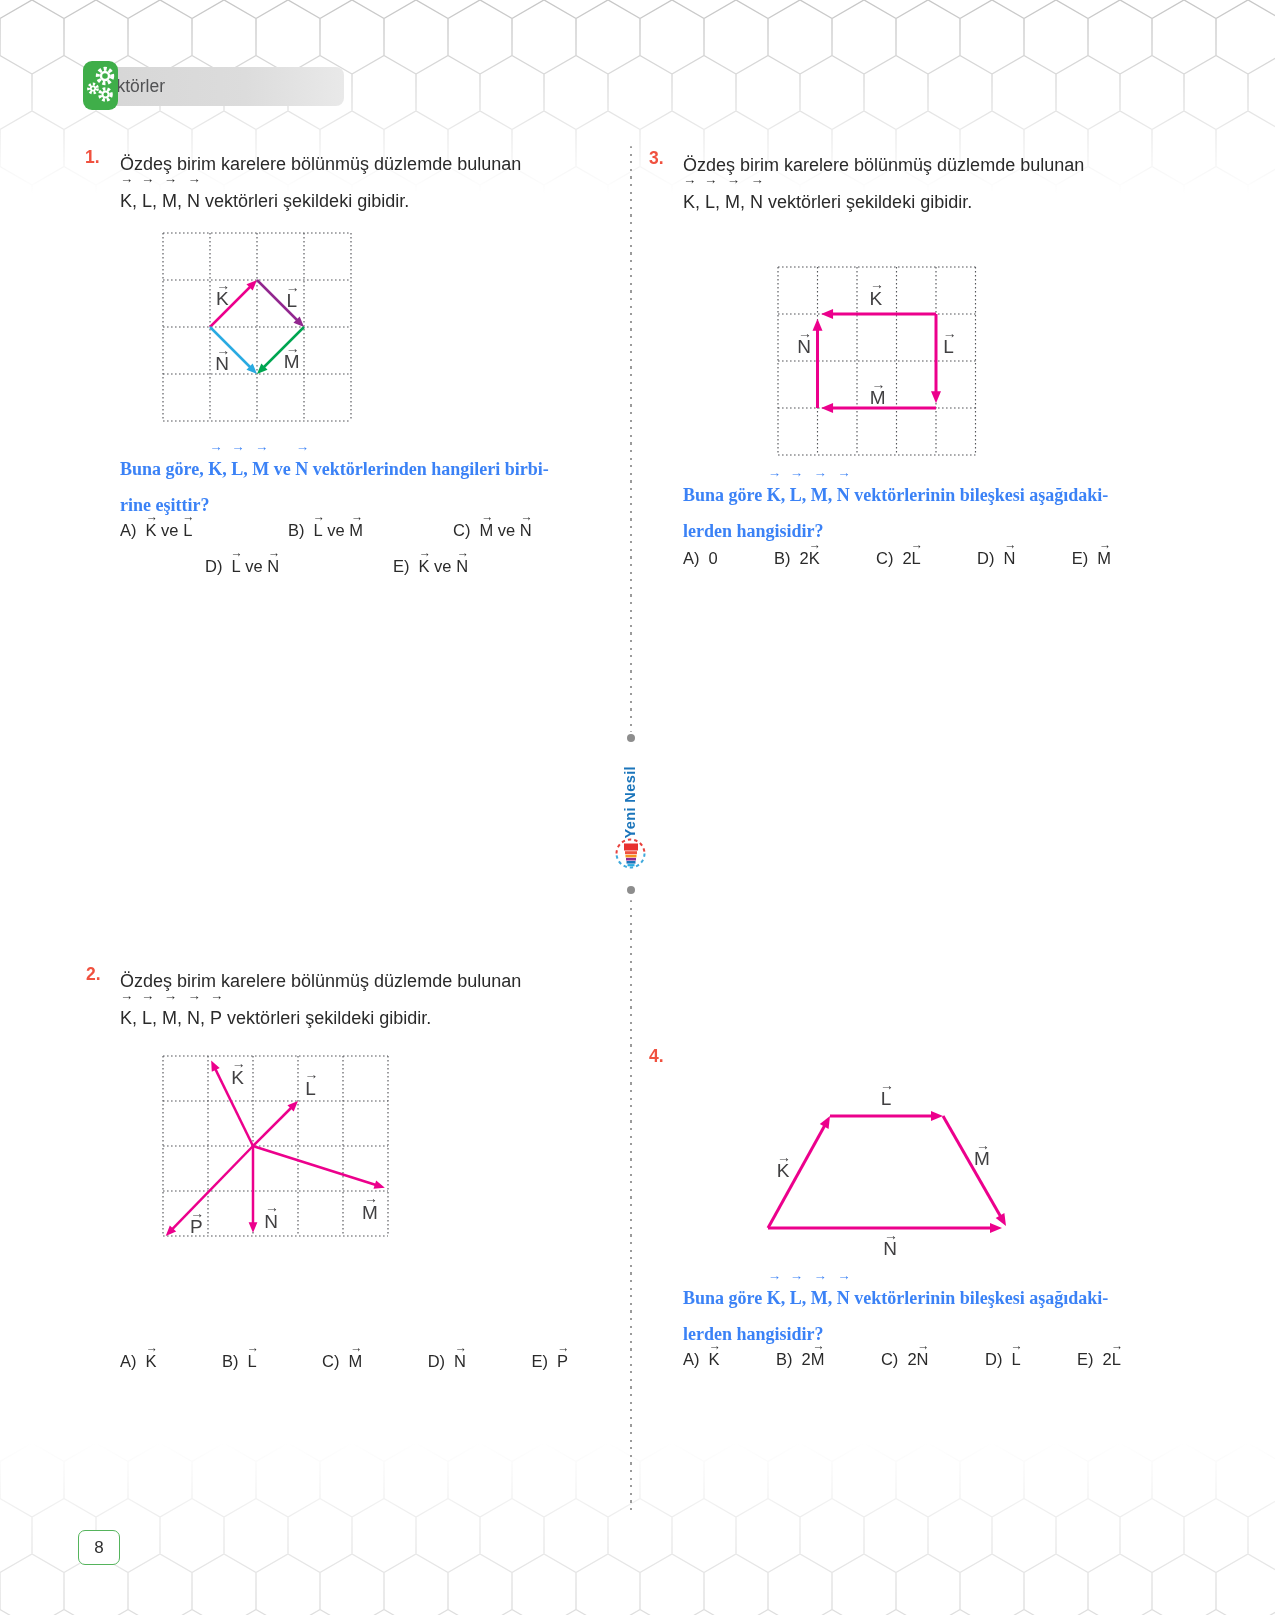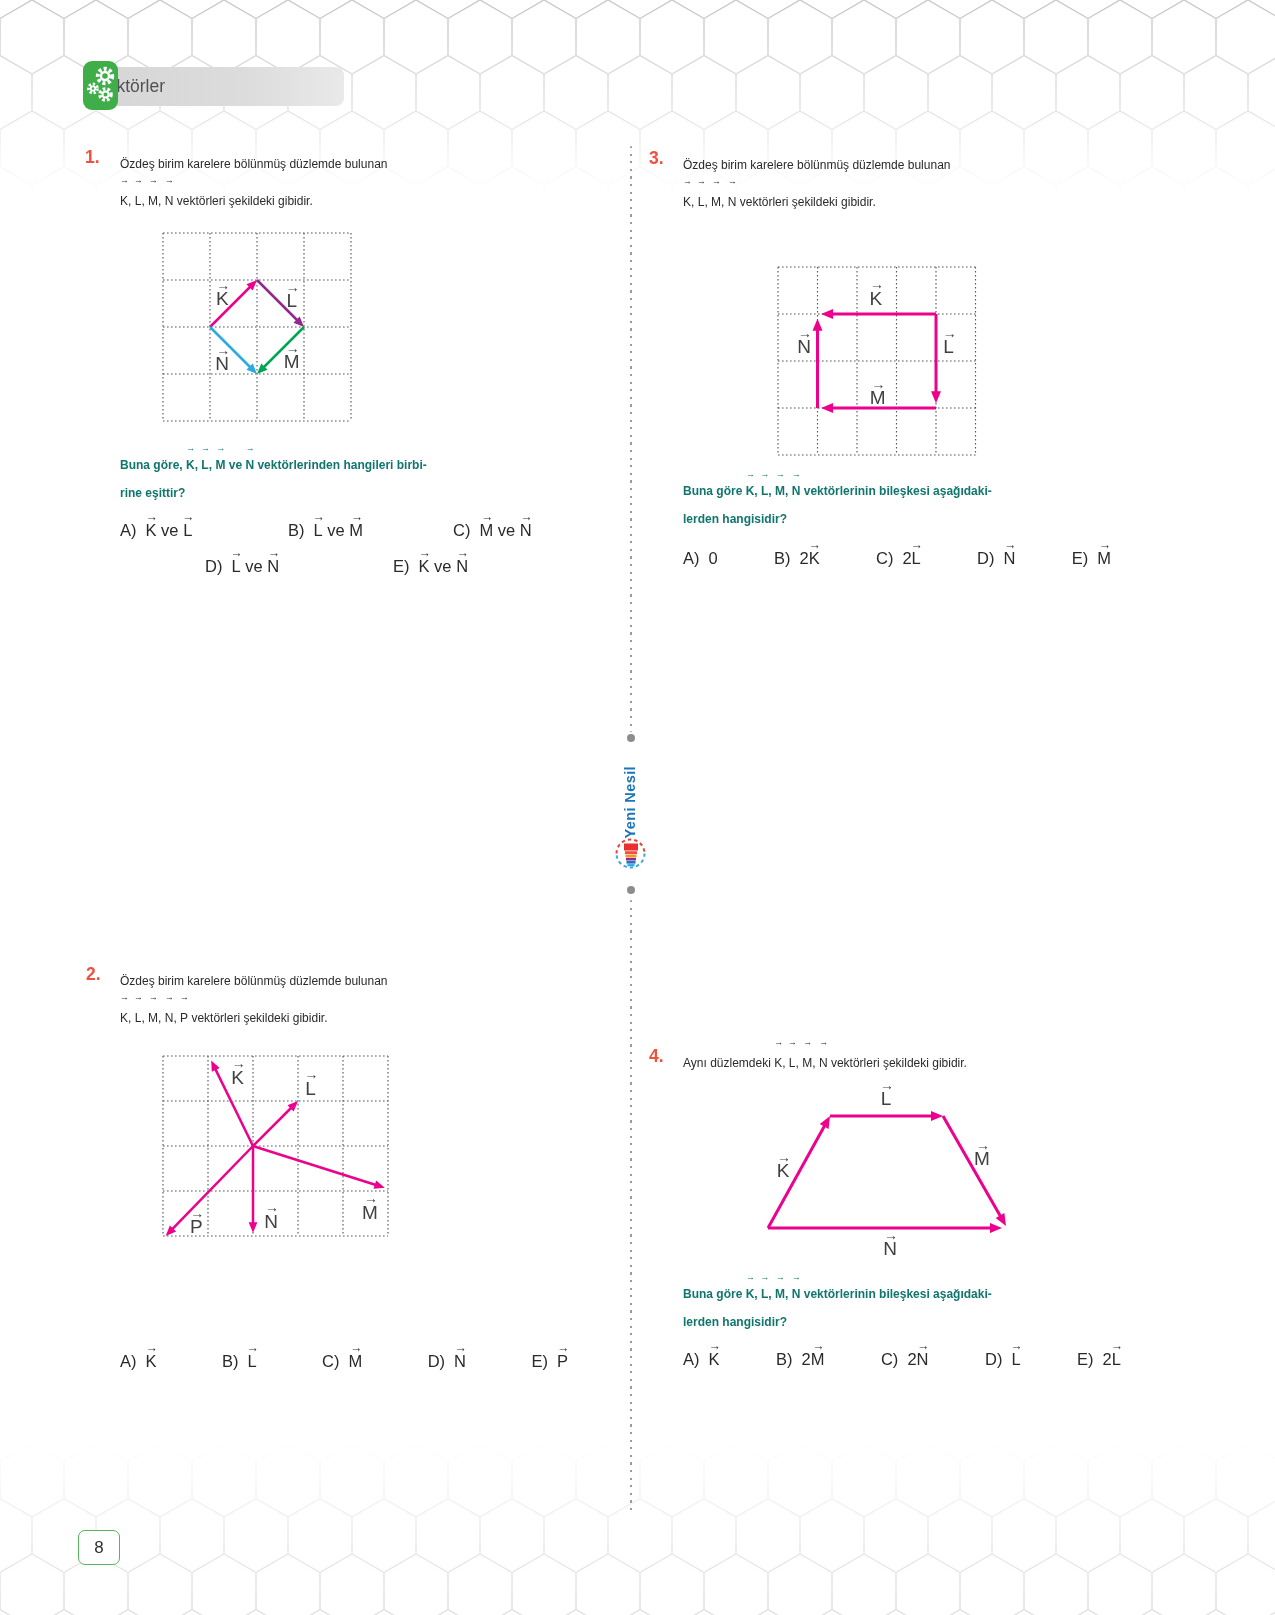--- a/index.html
+++ b/index.html
@@ -13,22 +13,22 @@
   .gear-box{position:absolute;left:83px;top:61px;width:35px;height:49px;border-radius:9px;background:#3fae49;z-index:3;}
   
   .vdots{position:absolute;width:2.4px;border-radius:2px;
       background:repeating-linear-gradient(180deg,#9b9b9b 0 2.2px,transparent 2.2px 7.6px);}
   .bigdot{position:absolute;width:8px;height:8px;border-radius:50%;background:#8d8d8d;}
   .brand-vert{position:absolute;left:619px;top:768px;height:68px;width:22px;display:flex;align-items:center;justify-content:center;}
   .brand-vert span{writing-mode:vertical-rl;transform:rotate(180deg);font-size:14.5px;font-weight:700;
       color:#1b75bb;letter-spacing:.4px;white-space:nowrap;}
   
   .qnum{position:absolute;font-size:17.5px;font-weight:700;color:#f0513f;}
-  .qtext{position:absolute;font-size:12px;line-height:37px;}
-  .prompt{font-weight:700;line-height:28px;color:#0f766e;}
+  .qtext{position:absolute;font-size:18px;line-height:37px;}
+  .prompt{font-weight:700;line-height:36px;color:#3b82f6;font-family:Liberation Serif, serif;}
   .vec{position:relative;display:inline-block;}
   .vec::before{content:"\2192";position:absolute;left:55%;transform:translateX(-50%);
       top:-0.80em;font-size:0.74em;line-height:1;}
   
   .opts{position:absolute;display:flex;font-size:16.5px;}
   .opt{display:flex;}
   .opt .lab{margin-right:9px;}
   .sb{justify-content:space-between;}
   
   .diagram{position:absolute;}
@@ -273,21 +273,20 @@
         <span class="lab">D)</span>
         <span><span class="vec">N</span></span>
       </span>
     <span class="opt">
         <span class="lab">E)</span>
         <span><span class="vec">M</span></span>
       </span>
   </div>
 
   <div class="qnum" style="left:649px;top:1046px;">4.</div>
-  <div class="qtext" style="left:683px;top:1045px;width:500px;">Aynı düzlemdeki <span class="vec">K</span>, <span class="vec">L</span>, <span class="vec">M</span>, <span class="vec">N</span> vektörleri şekildeki gibidir.</div>
   <div class="diagram" style="left:756px;top:1080px;"><svg width="270" height="180" viewBox="0 0 270 180">
         <line x1="12" y1="148" x2="71.09410470189917" y2="41.24935924818215" stroke="#ec008c" stroke-width="3"></line>
         <polygon points="74,36 72.56267544395013,48.92029791144832 63.81374336364655,44.07713908128027" fill="#ec008c"></polygon>
         <text x="27" y="97" font-size="19" fill="#414042" text-anchor="middle">K</text>
         <text x="28" y="81.5" font-size="14" fill="#414042" text-anchor="middle">→</text>
         <line x1="74" y1="36" x2="181" y2="36" stroke="#ec008c" stroke-width="3"></line>
         <polygon points="187,36 175,41 175,31" fill="#ec008c"></polygon>
         <text x="130" y="25" font-size="19" fill="#414042" text-anchor="middle">L</text>
         <text x="131" y="9.5" font-size="14" fill="#414042" text-anchor="middle">→</text>
         <line x1="187" y1="36" x2="247.01807047946423" y2="140.79345639271529" stroke="#ec008c" stroke-width="3"></line>

